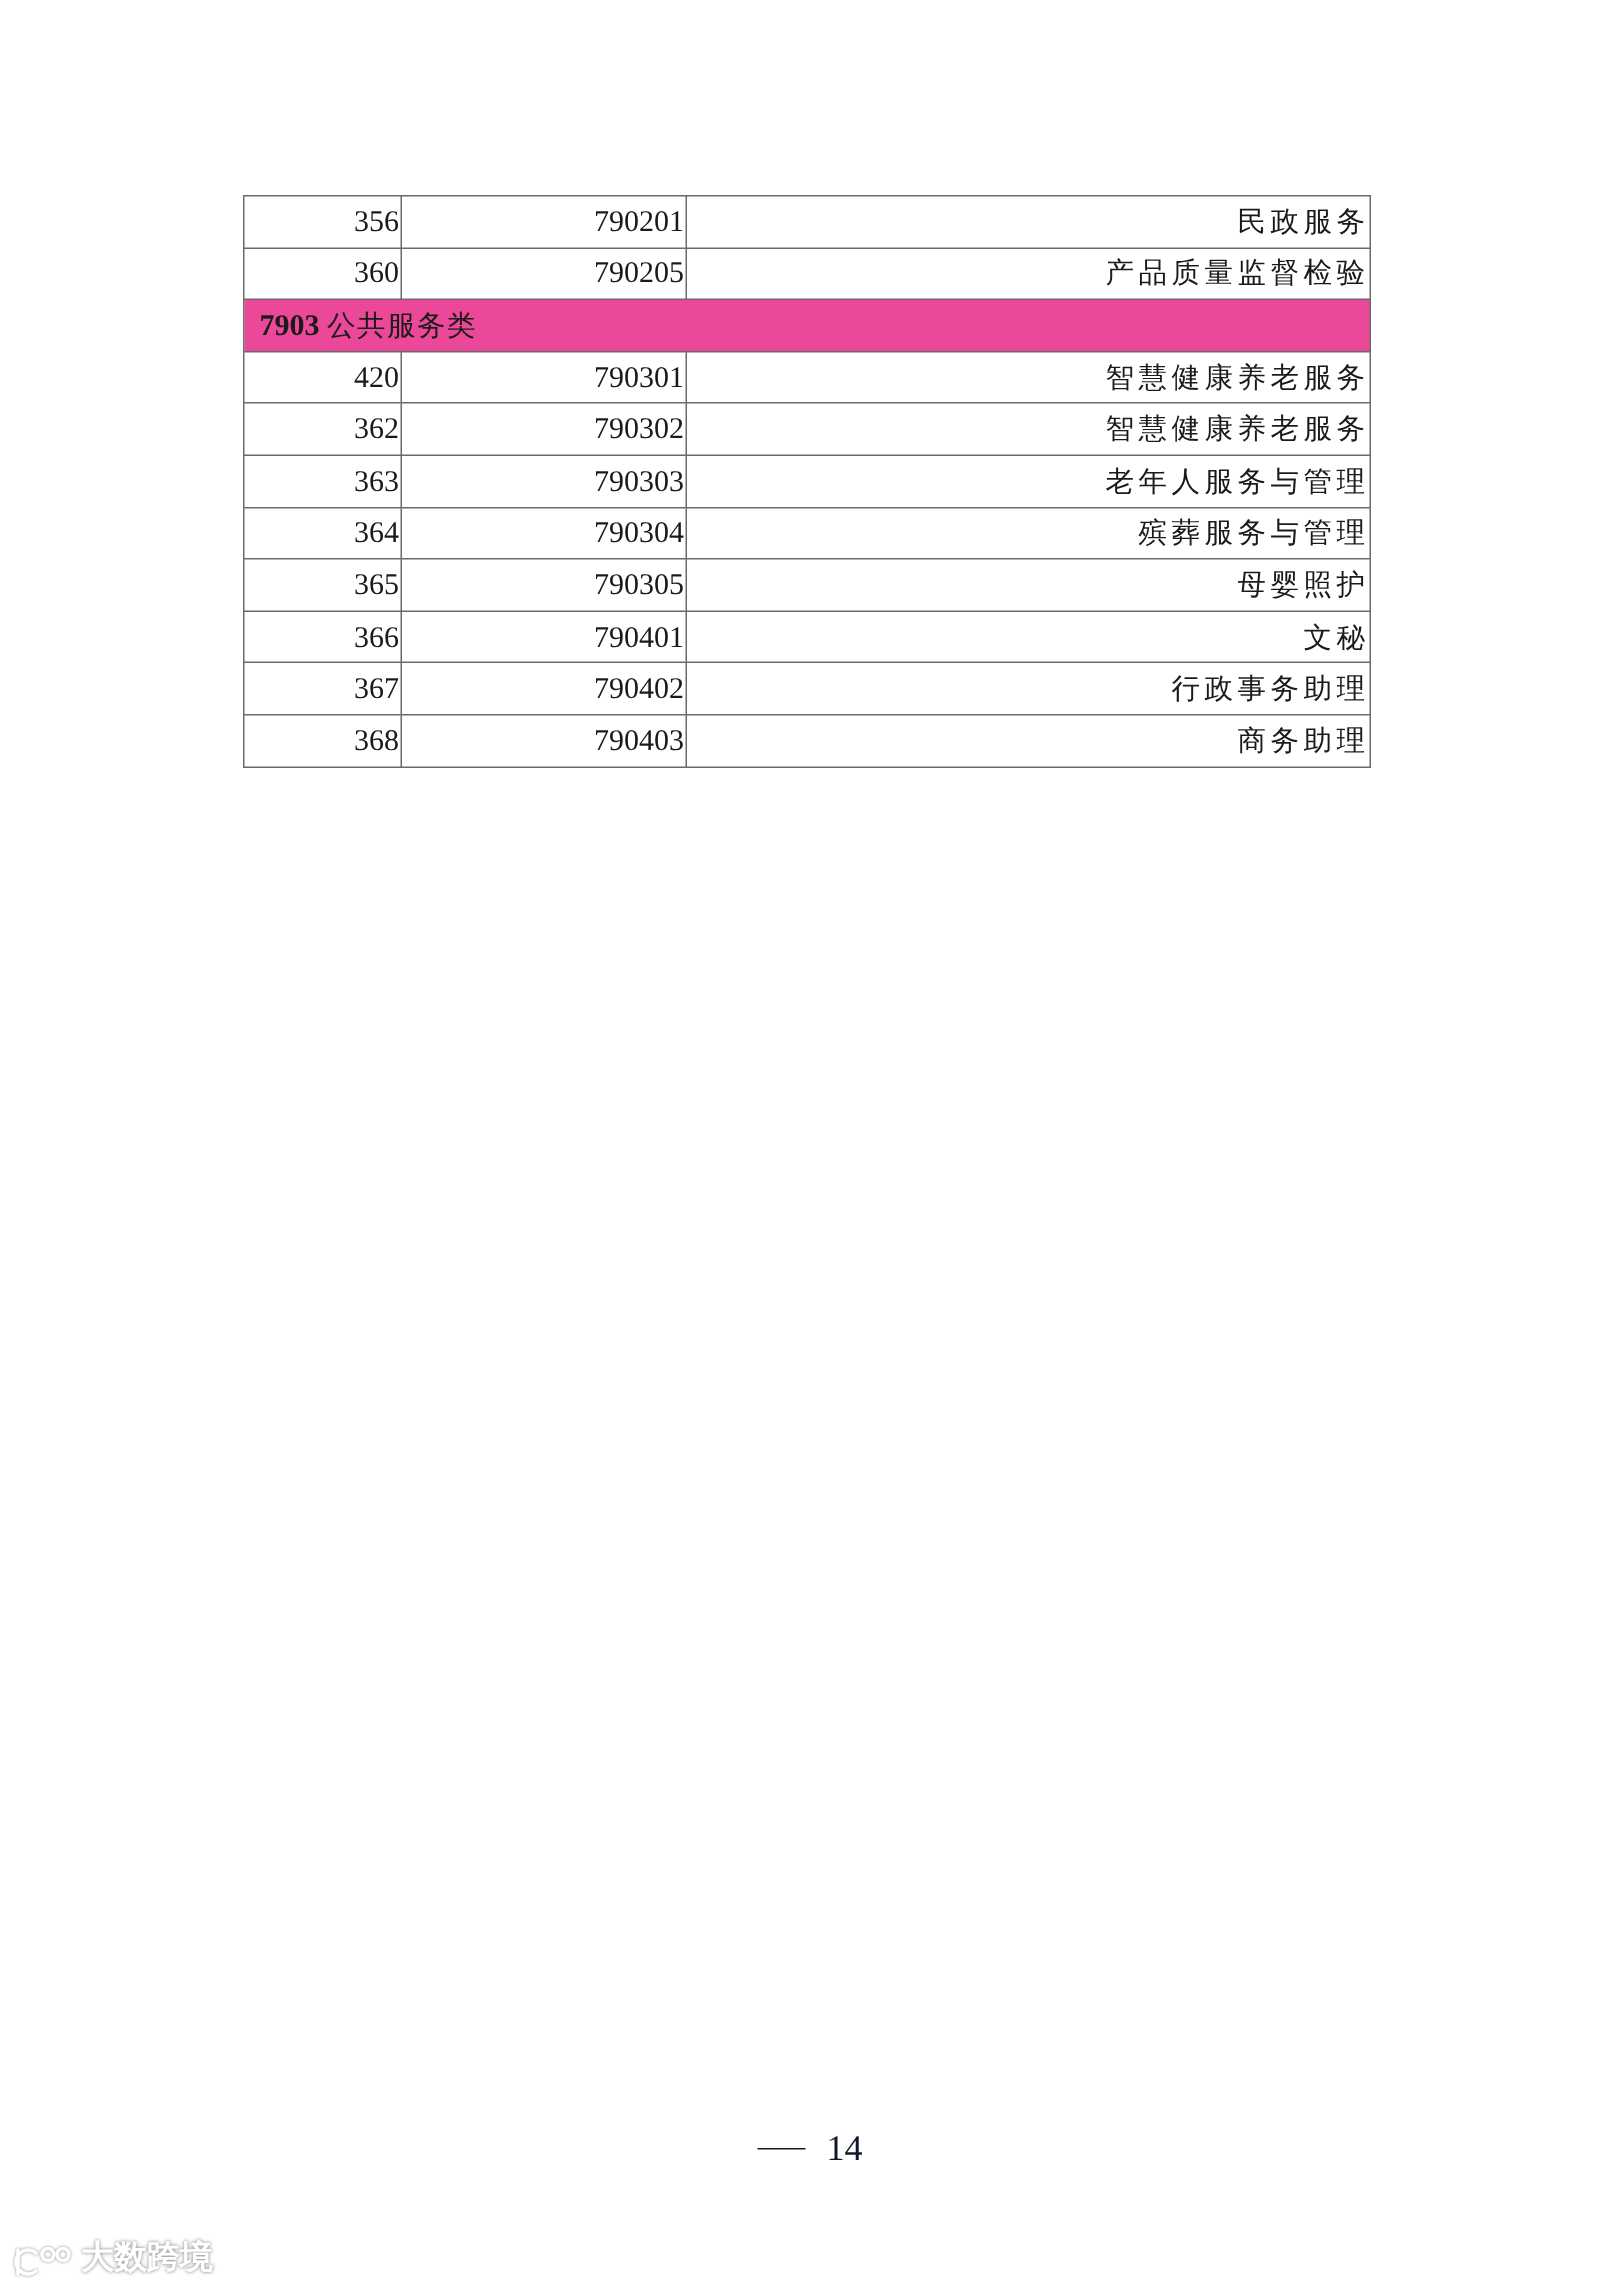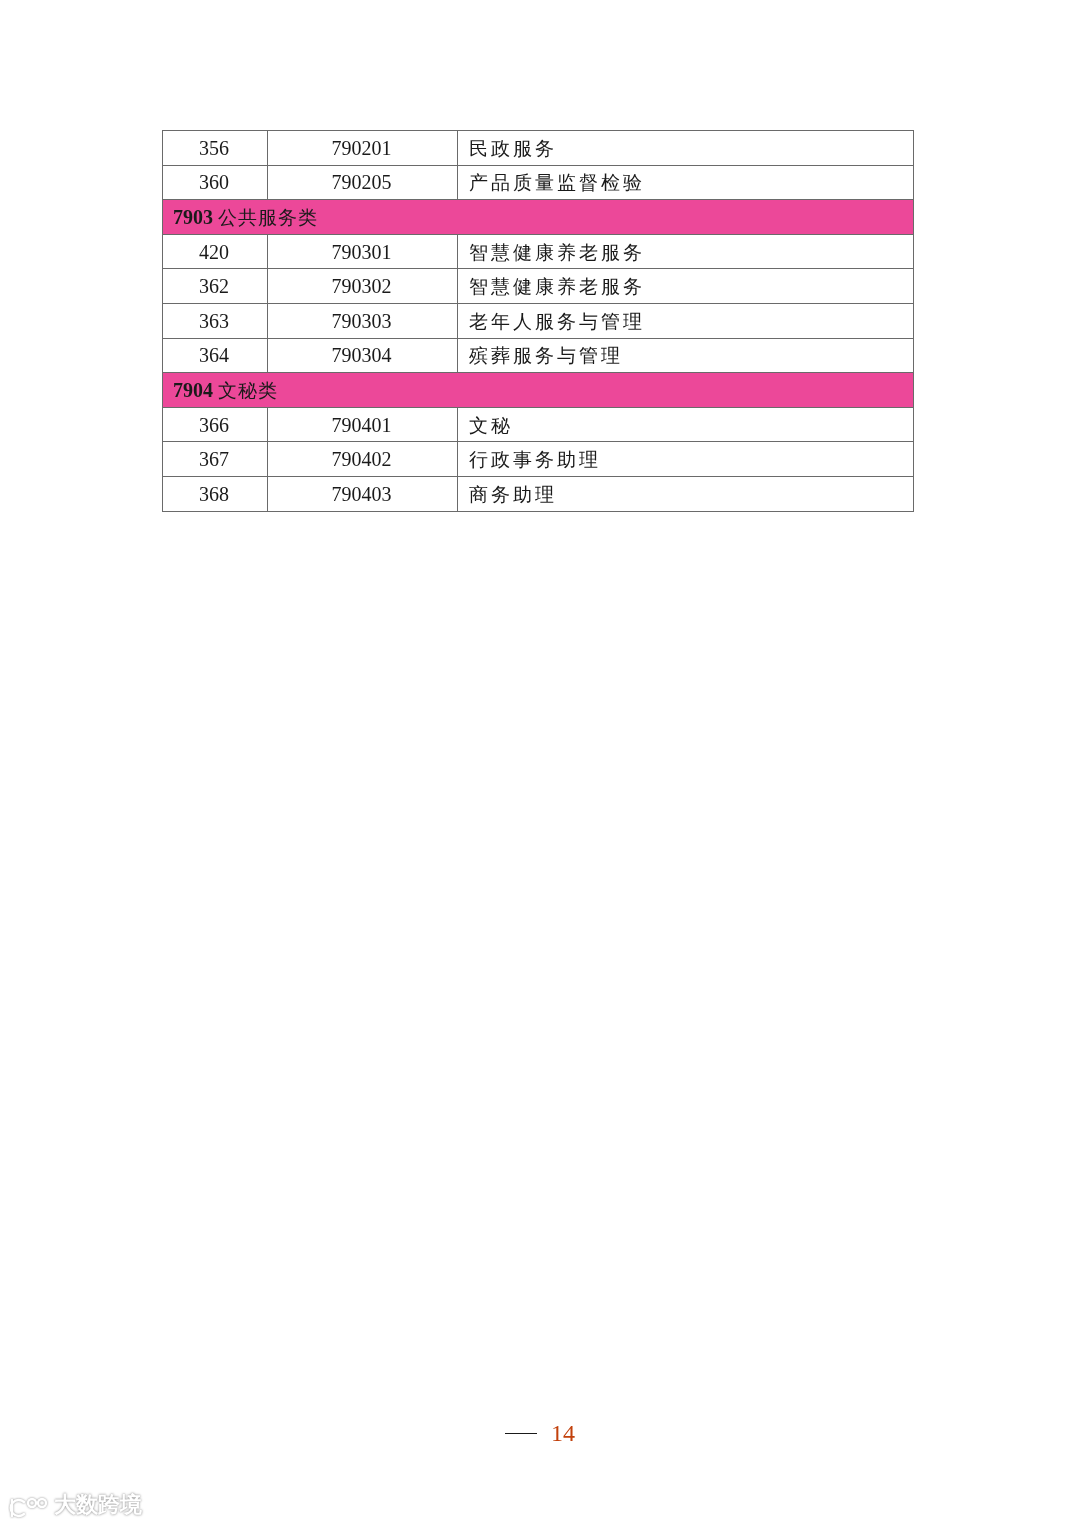--- a/index.html
+++ b/index.html
@@ -23,20 +23,21 @@
       border-collapse: collapse;
       table-layout: fixed;
     }
     .doc-table td {
       border: 1.3px solid #6a6a6a;
       height: 33.6px;
       padding: 0;
       font-size: 20px;
       line-height: 20px;
       vertical-align: middle;
+      text-align: right;
     }
     .col-seq { width: 105px; text-align: center; }
     .col-code { width: 190px; text-align: center; }
     .col-name {
       text-align: left;
       padding-left: 11px !important;
       letter-spacing: 3px;
       font-family: "DejaVu Sans", sans-serif;
       font-size: 19px !important;
     }
@@ -60,21 +61,21 @@
       letter-spacing: 1px;
       margin-left: 5px;
     }
     .page-number {
       position: absolute;
       top: 1420px;
       left: 0;
       width: 1080px;
       text-align: center;
       font-size: 24px;
-      color: #c2410c;
+      color: #0f172a;
     }
     .page-dash {
       display: inline-block;
       width: 32px;
       height: 1.5px;
       background: #1a1a1a;
       vertical-align: middle;
       margin-right: 14px;
       position: relative;
       top: -2px;
@@ -138,26 +139,26 @@
     <tr>
       <td class="col-seq"><span class="seq-text">363</span></td>
       <td class="col-code"><span class="code-text">790303</span></td>
       <td class="col-name">老年人服务与管理</td>
     </tr>
     <tr>
       <td class="col-seq"><span class="seq-text">364</span></td>
       <td class="col-code"><span class="code-text">790304</span></td>
       <td class="col-name">殡葬服务与管理</td>
     </tr>
+    <tr>
+      <td class="col-seq"><span class="seq-text">365</span></td>
+      <td class="col-code"><span class="code-text">790305</span></td>
+      <td class="col-name">母婴照护</td>
+    </tr>
 
-    <tr class="group-row">
-      <td colspan="3">
-        <span class="group-code">7904</span><span class="group-name">文秘类</span>
-      </td>
-    </tr>
     <tr>
       <td class="col-seq"><span class="seq-text">366</span></td>
       <td class="col-code"><span class="code-text">790401</span></td>
       <td class="col-name">文秘</td>
     </tr>
     <tr>
       <td class="col-seq"><span class="seq-text">367</span></td>
       <td class="col-code"><span class="code-text">790402</span></td>
       <td class="col-name">行政事务助理</td>
     </tr>

